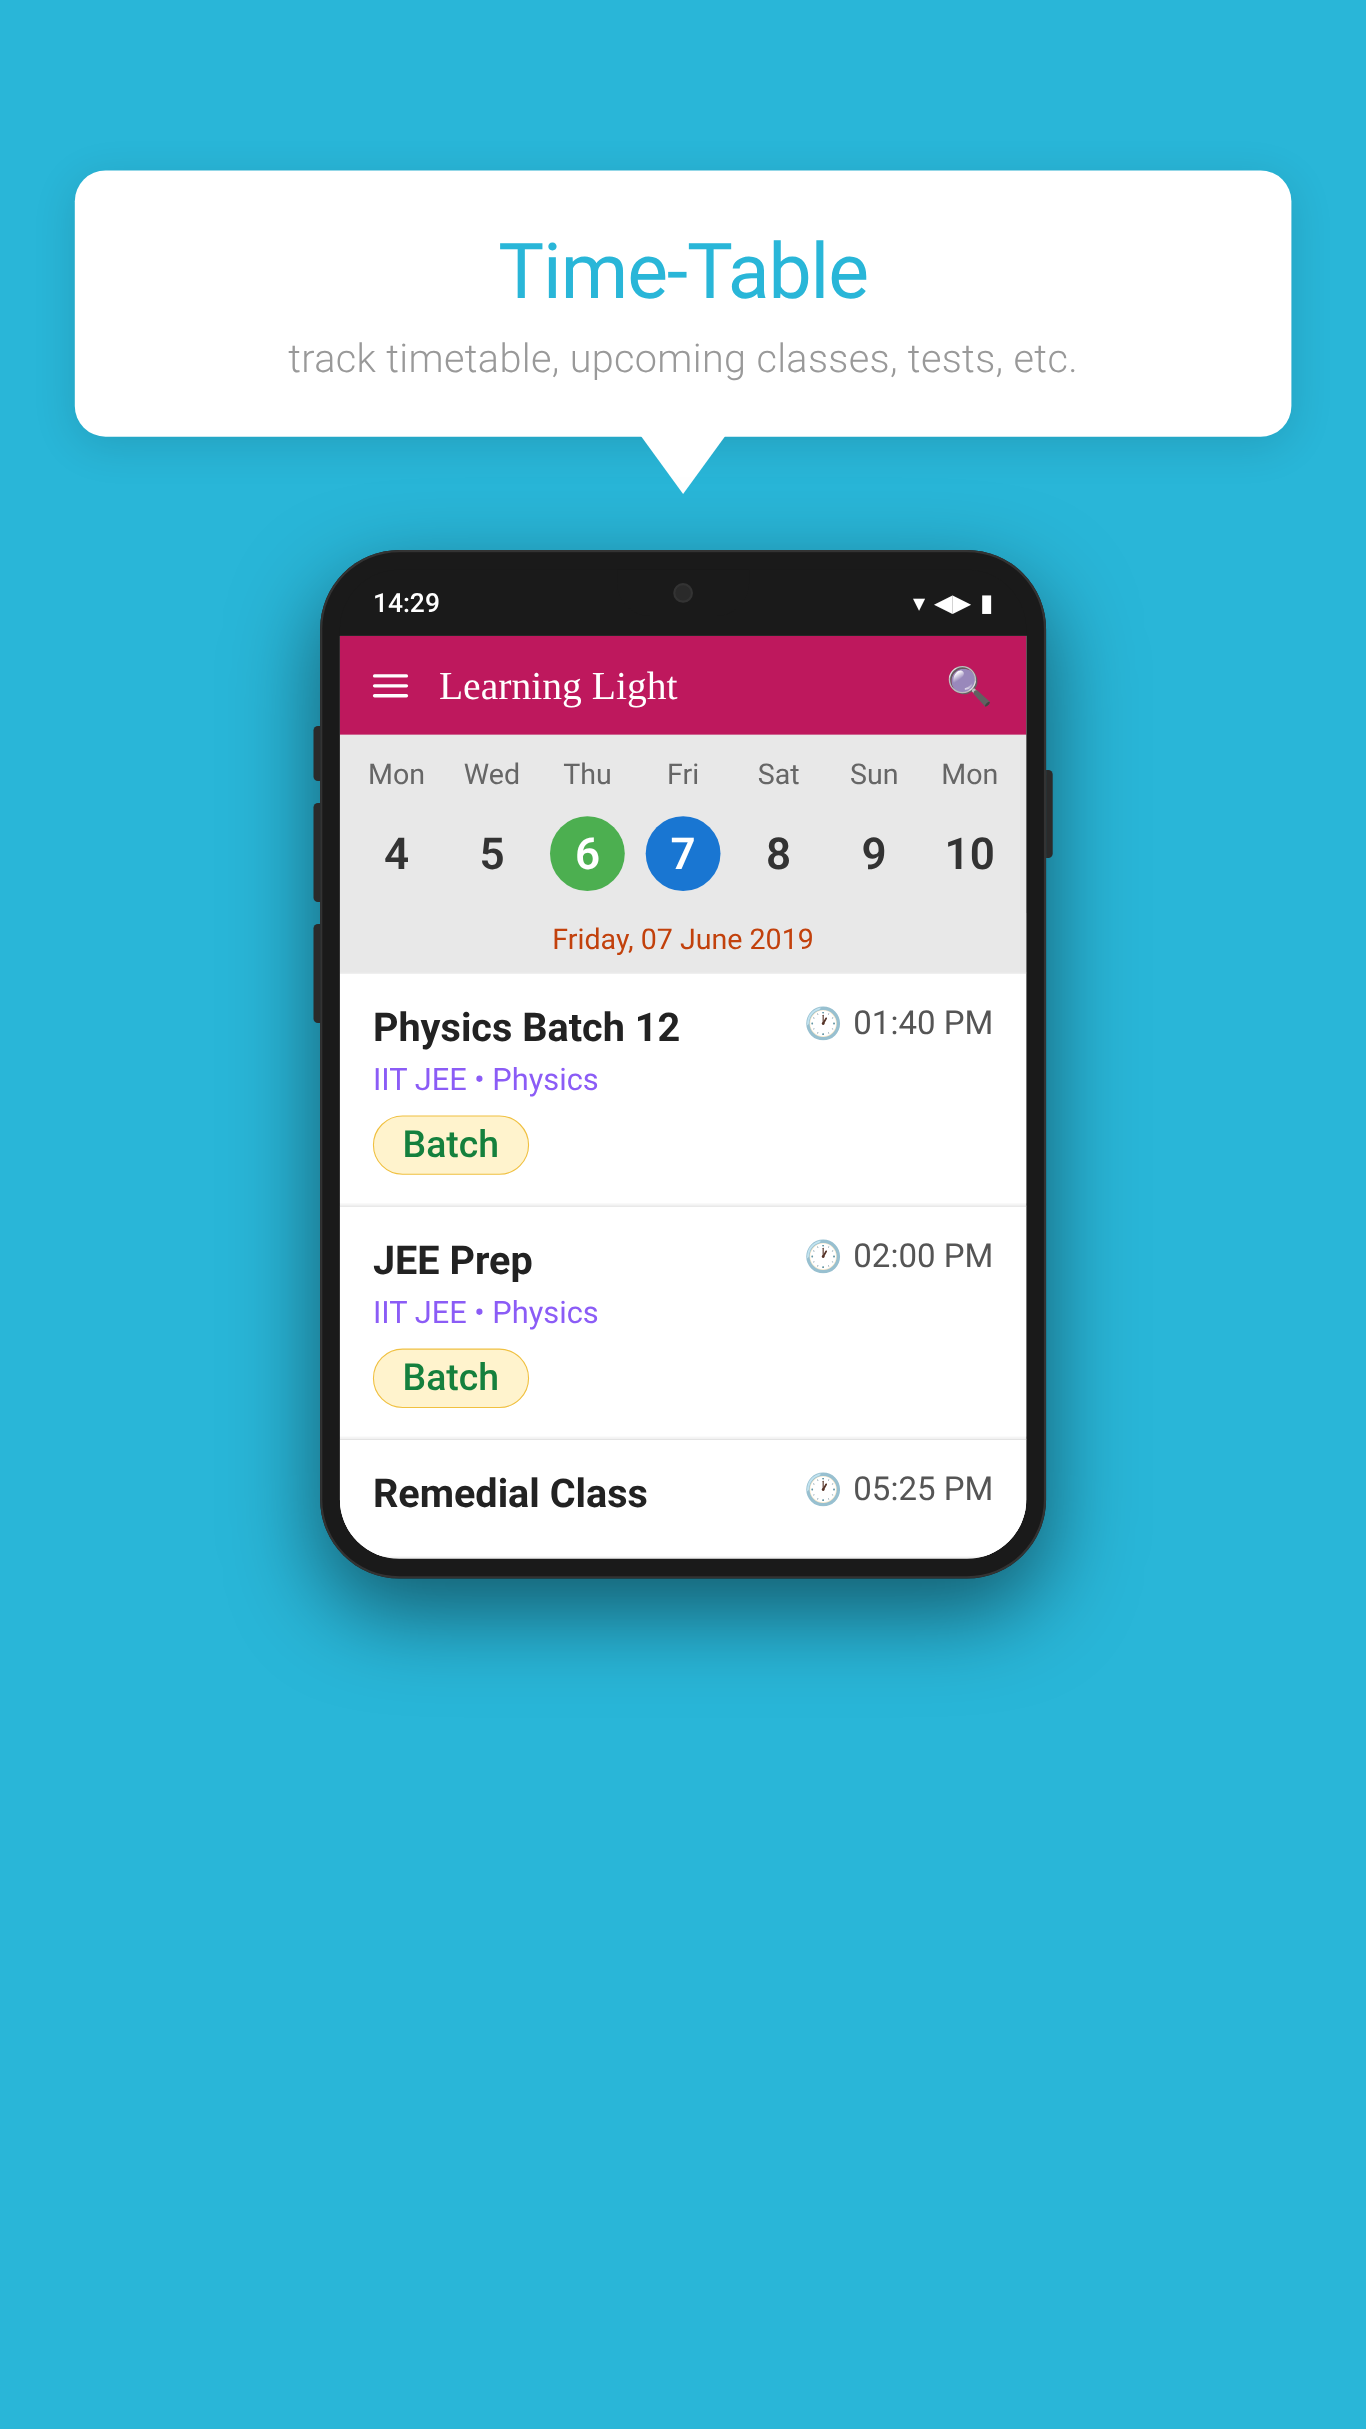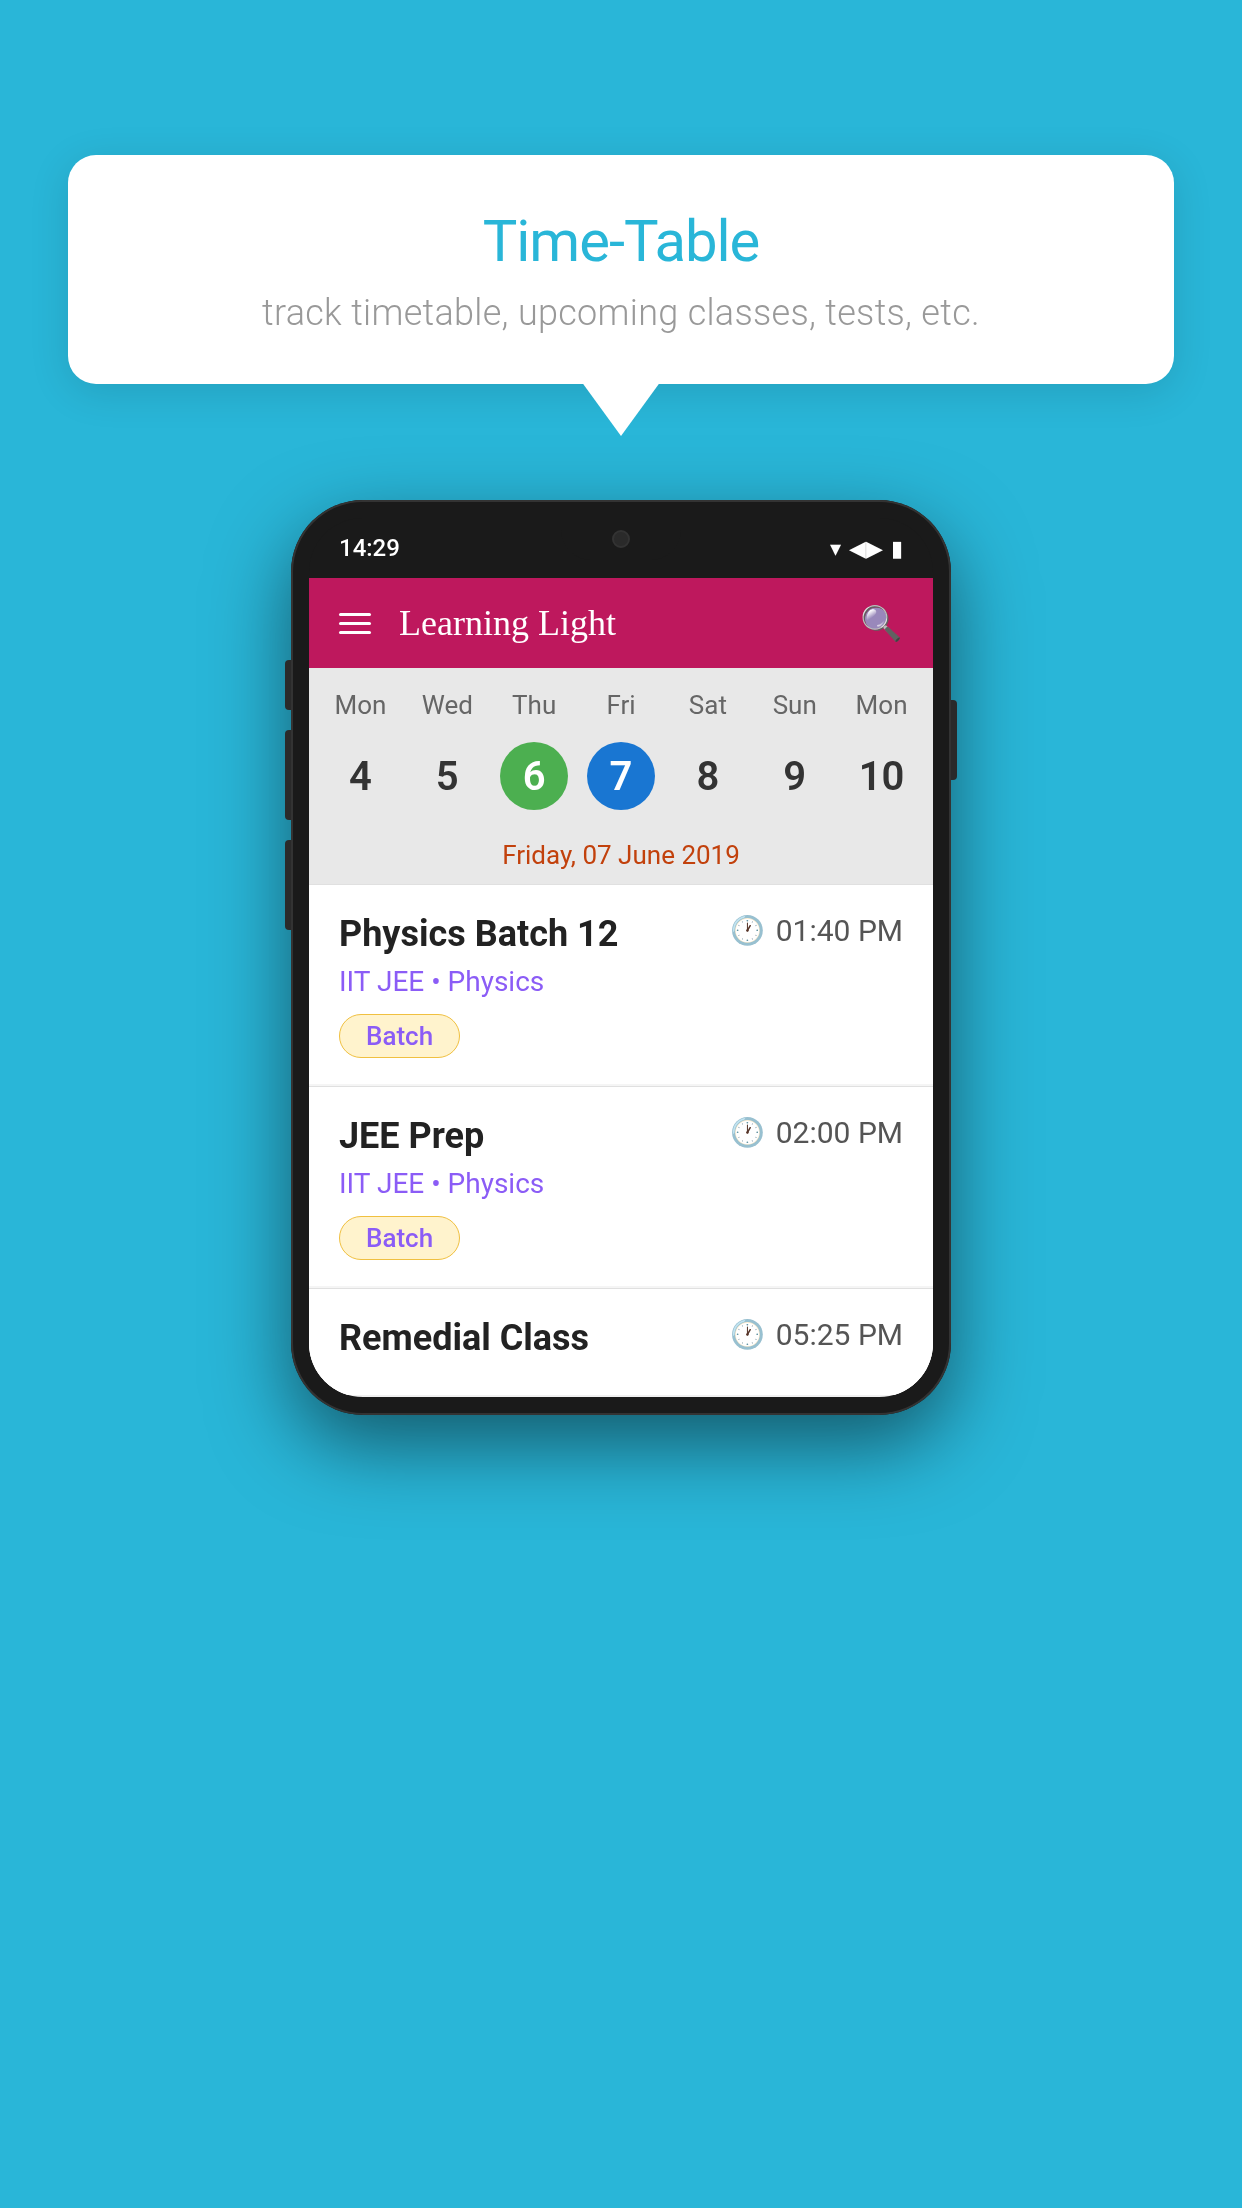--- a/index.html
+++ b/index.html
@@ -34,21 +34,21 @@
       left: 50%;
       transform: translateX(-50%);
       width: 0;
       height: 0;
       border-left: 40px solid transparent;
       border-right: 40px solid transparent;
       border-top: 55px solid white;
     }
 
     .speech-bubble-title {
-      font-size: 58px;
+      font-size: 70px;
       color: #29b6d8;
       font-weight: 400;
       letter-spacing: -1px;
       line-height: 1.1;
       margin-bottom: 18px;
     }
 
     .speech-bubble-subtitle {
       font-size: 36px;
       color: #999;
@@ -271,25 +271,25 @@
     .schedule-item-subtitle {
       font-size: 28px;
       color: #8b5cf6;
       margin-bottom: 16px;
       font-weight: 400;
     }
 
     .batch-tag {
       display: inline-block;
       background: #fff3cd;
-      color: #8b5cf6;
+      color: #15803d;
       border: 1.5px solid #f0c040;
       border-radius: 30px;
       padding: 6px 26px;
-      font-size: 26px;
+      font-size: 34px;
       font-weight: 500;
     }
 
     
     .side-button-right {
       position: absolute;
       right: -6px;
       top: 200px;
       width: 6px;
       height: 80px;

